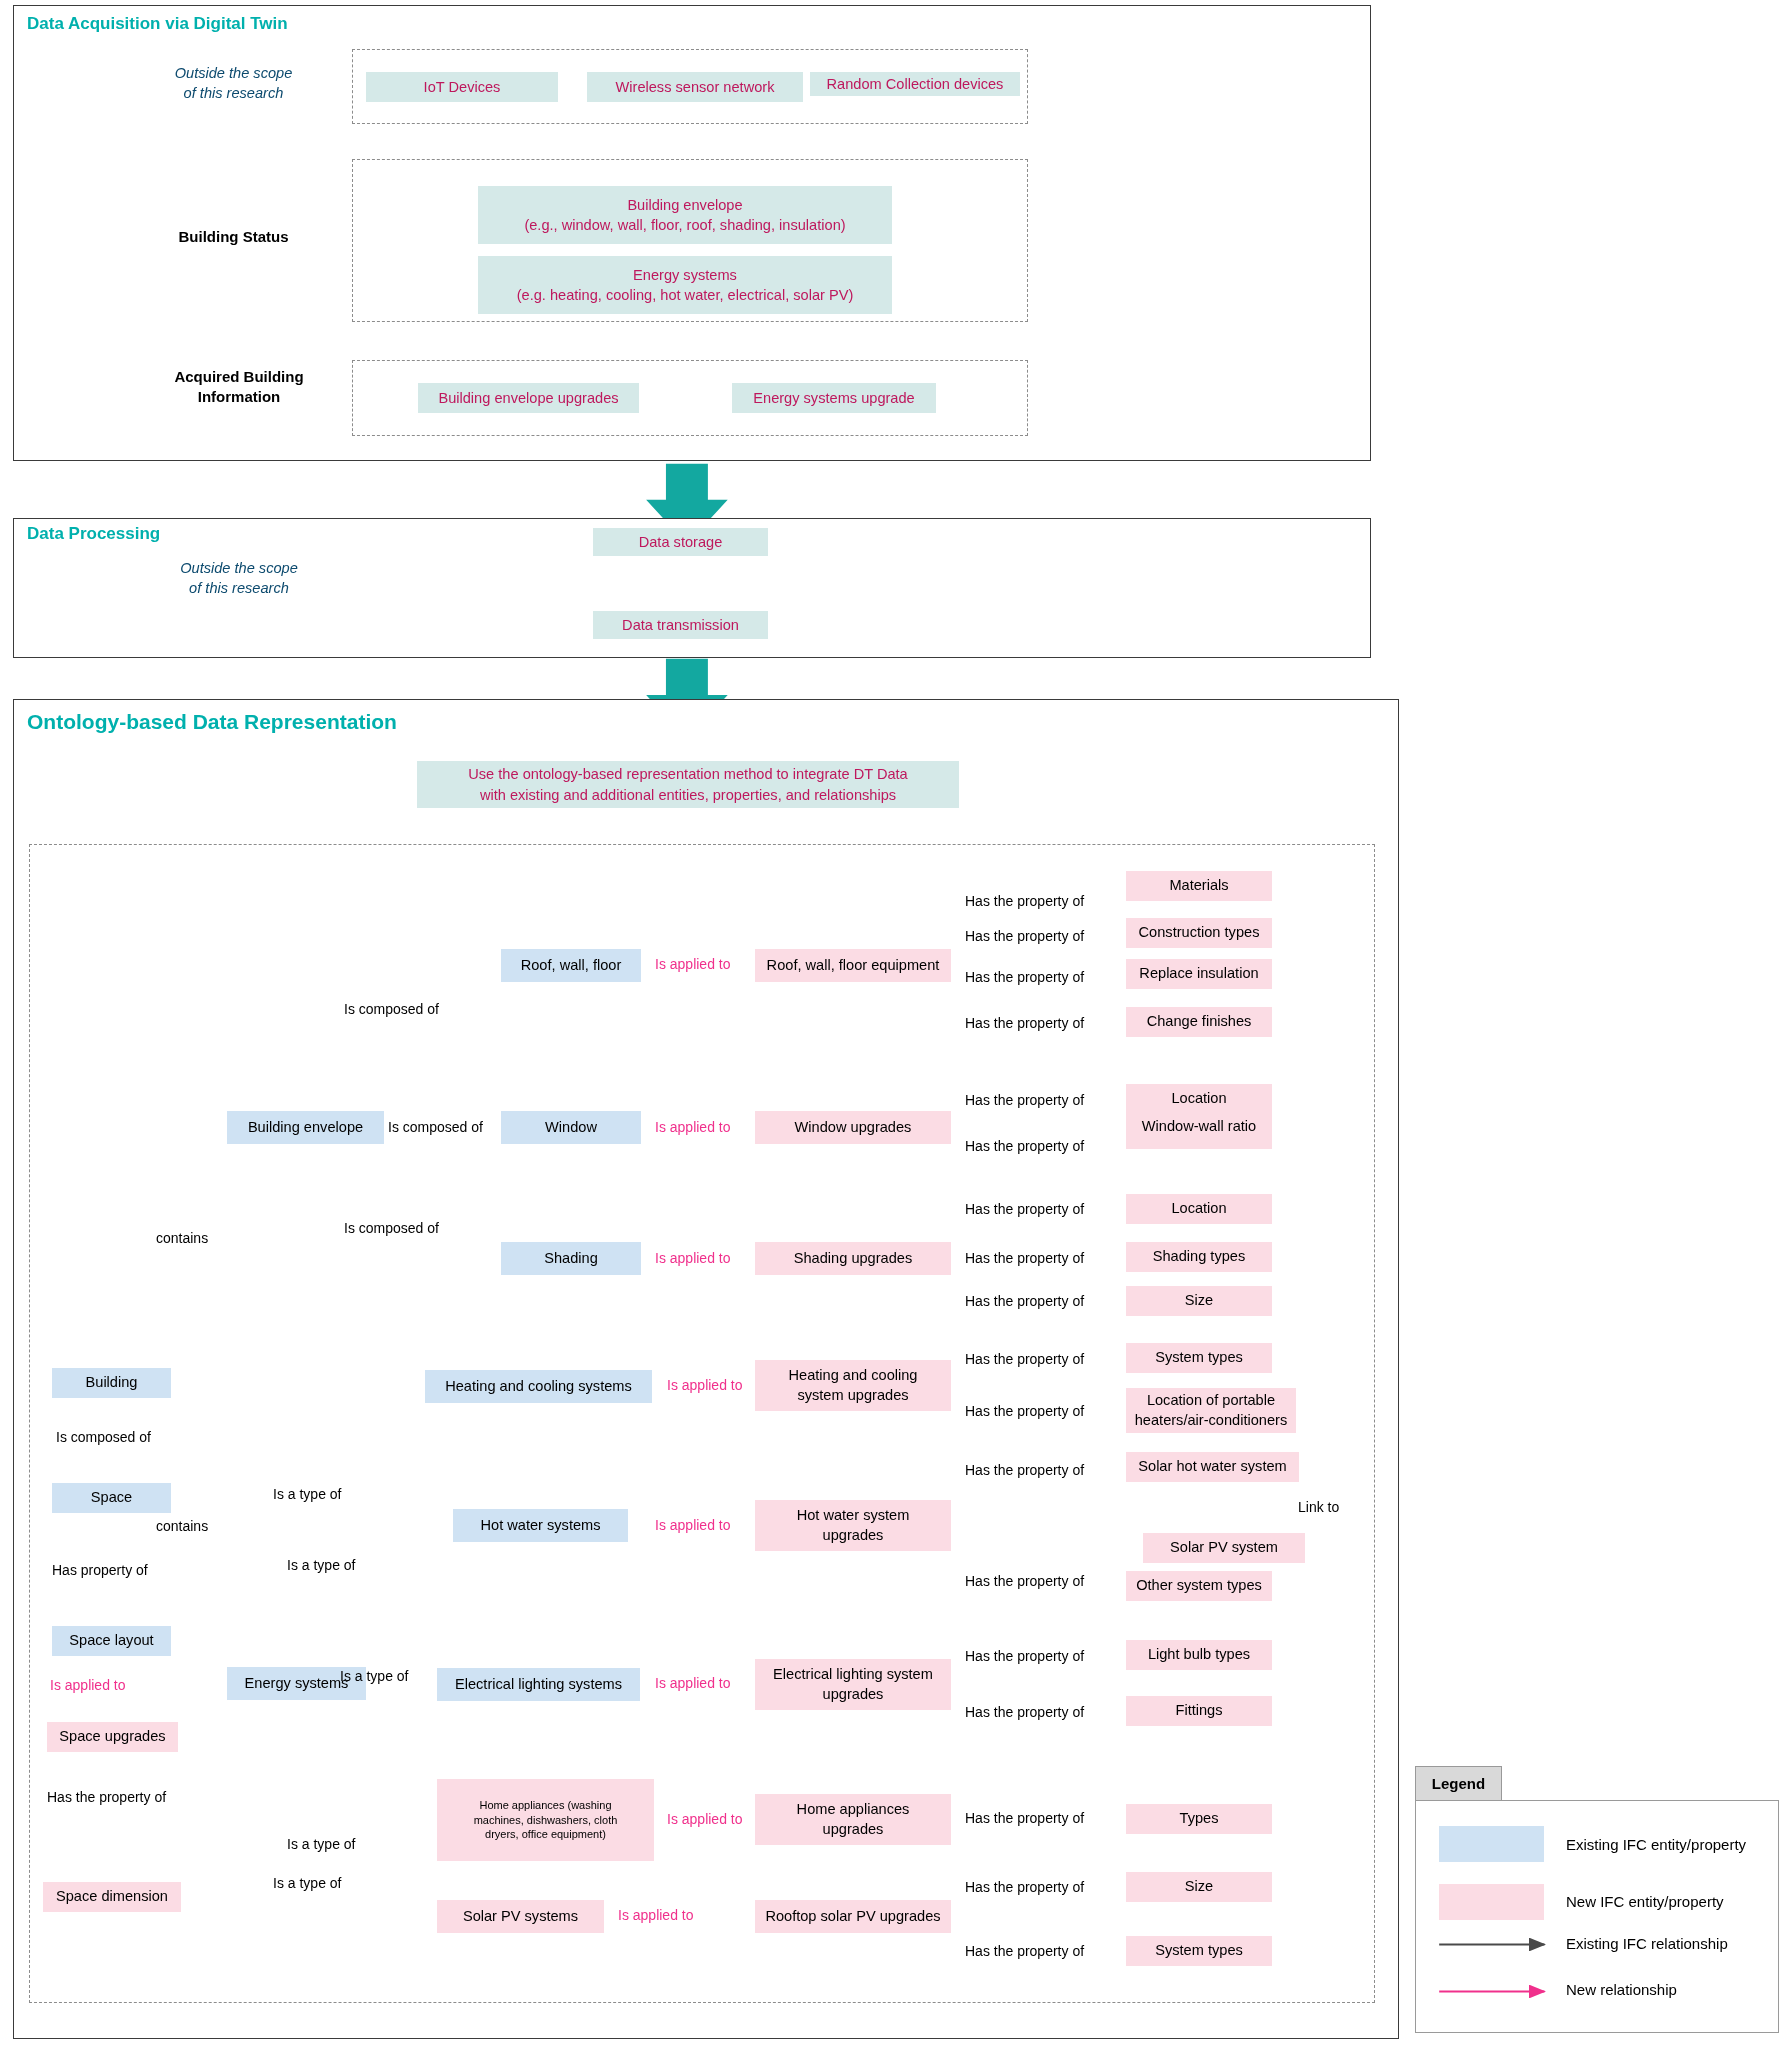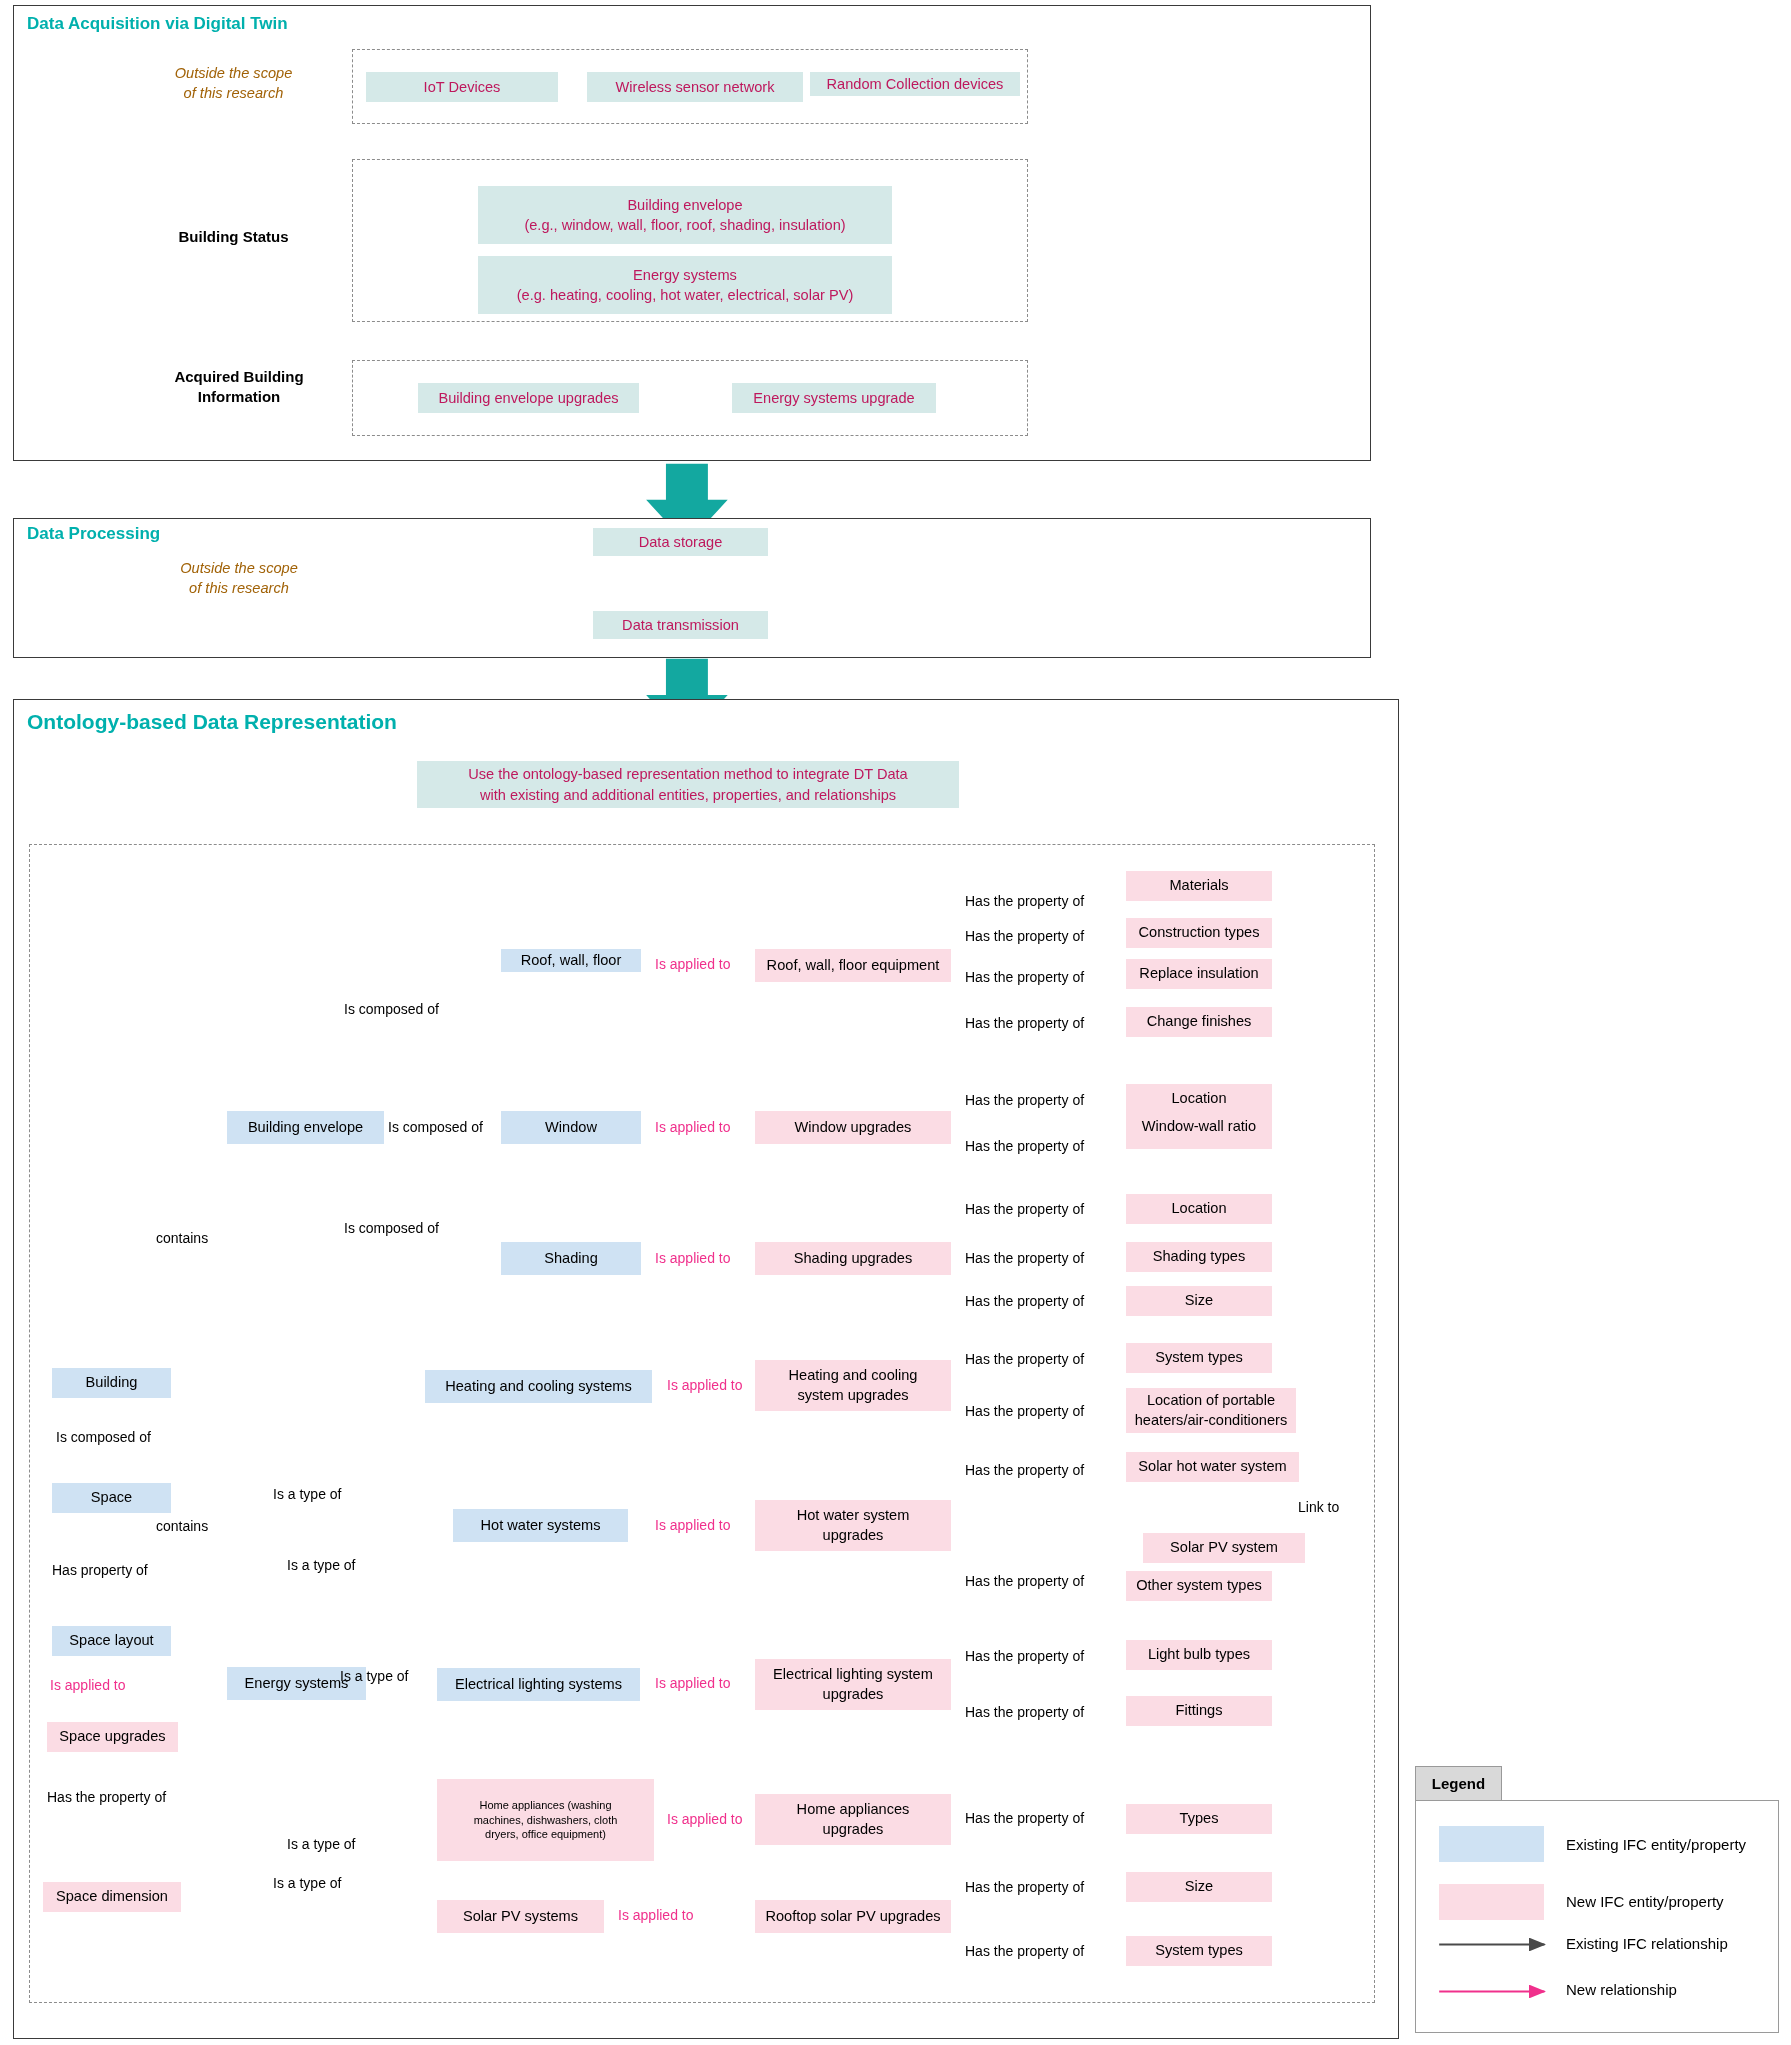--- a/index.html
+++ b/index.html
@@ -5,21 +5,21 @@
   html,body{margin:0;padding:0;background:#fff;}
   body{font-family:"Liberation Sans", sans-serif;}
   #page{position:relative;width:1791px;height:2046px;background:#fff;overflow:hidden;}
 
   .panel{position:absolute;border:1.7px solid #3a3a3a;background:#fff;box-sizing:border-box;}
   .panel-title{position:absolute;color:#00b0ad;font-weight:bold;letter-spacing:0;white-space:nowrap;}
 
   .dashbox{position:absolute;border:1.7px dashed #8c8c8c;box-sizing:border-box;background:transparent;}
 
   .rowlabel{position:absolute;font-weight:bold;text-align:center;line-height:1.35;color:#000;}
-  .italiclabel{position:absolute;font-style:italic;text-align:center;line-height:1.35;color:#a16207;}
+  .italiclabel{position:absolute;font-style:italic;text-align:center;line-height:1.35;color:#0c4a6e;}
 
   .tealbox{position:absolute;background:#d5e9e8;color:#be185d;display:flex;align-items:center;
            justify-content:center;text-align:center;line-height:1.38;box-sizing:border-box;padding:1.2px 3.5px;}
 
   .bluebox{position:absolute;background:#cfe2f3;color:#000;display:flex;align-items:center;
            justify-content:center;text-align:center;line-height:1.32;box-sizing:border-box;padding:1.2px 2.9px;}
   .pinkbox{position:absolute;background:#fbdce4;color:#000;display:flex;align-items:center;
            justify-content:center;text-align:center;line-height:1.32;box-sizing:border-box;padding:1.2px 2.9px;}
 
   .relab{position:absolute;white-space:nowrap;color:#000;}
@@ -191,21 +191,21 @@
 
   <div class="relab" style="left:156px;top:1230px;font-size:14px;">contains</div>
   <div class="relab" style="left:156px;top:1518px;font-size:14px;">contains</div>
 
   <div class="bluebox" style="left:227px;top:1111px;width:157px;height:33px;font-size:14.6px;">Building envelope</div>
 
   <div class="relab" style="left:344px;top:1001px;font-size:14px;">Is composed of</div>
   <div class="relab" style="left:388px;top:1119px;font-size:14px;">Is composed of</div>
   <div class="relab" style="left:344px;top:1220px;font-size:14px;">Is composed of</div>
 
-  <div class="bluebox" style="left:501px;top:949px;width:140px;height:23px;font-size:14.6px;">Roof, wall, floor</div>
+  <div class="bluebox" style="left:501px;top:949px;width:140px;height:33px;font-size:14.6px;">Roof, wall, floor</div>
   <div class="relab-pink" style="left:655px;top:956px;font-size:14px;">Is applied to</div>
   <div class="pinkbox" style="left:755px;top:949px;width:196px;height:33px;font-size:14.6px;">Roof, wall, floor equipment</div>
 
   <div class="relab" style="left:965px;top:893px;font-size:14px;">Has the property of</div>
   <div class="pinkbox" style="left:1126px;top:871px;width:146px;height:30px;font-size:14.6px;">Materials</div>
 
   <div class="relab" style="left:965px;top:928px;font-size:14px;">Has the property of</div>
   <div class="pinkbox" style="left:1126px;top:918px;width:146px;height:30px;font-size:14.6px;">Construction types</div>
 
   <div class="relab" style="left:965px;top:969px;font-size:14px;">Has the property of</div>

